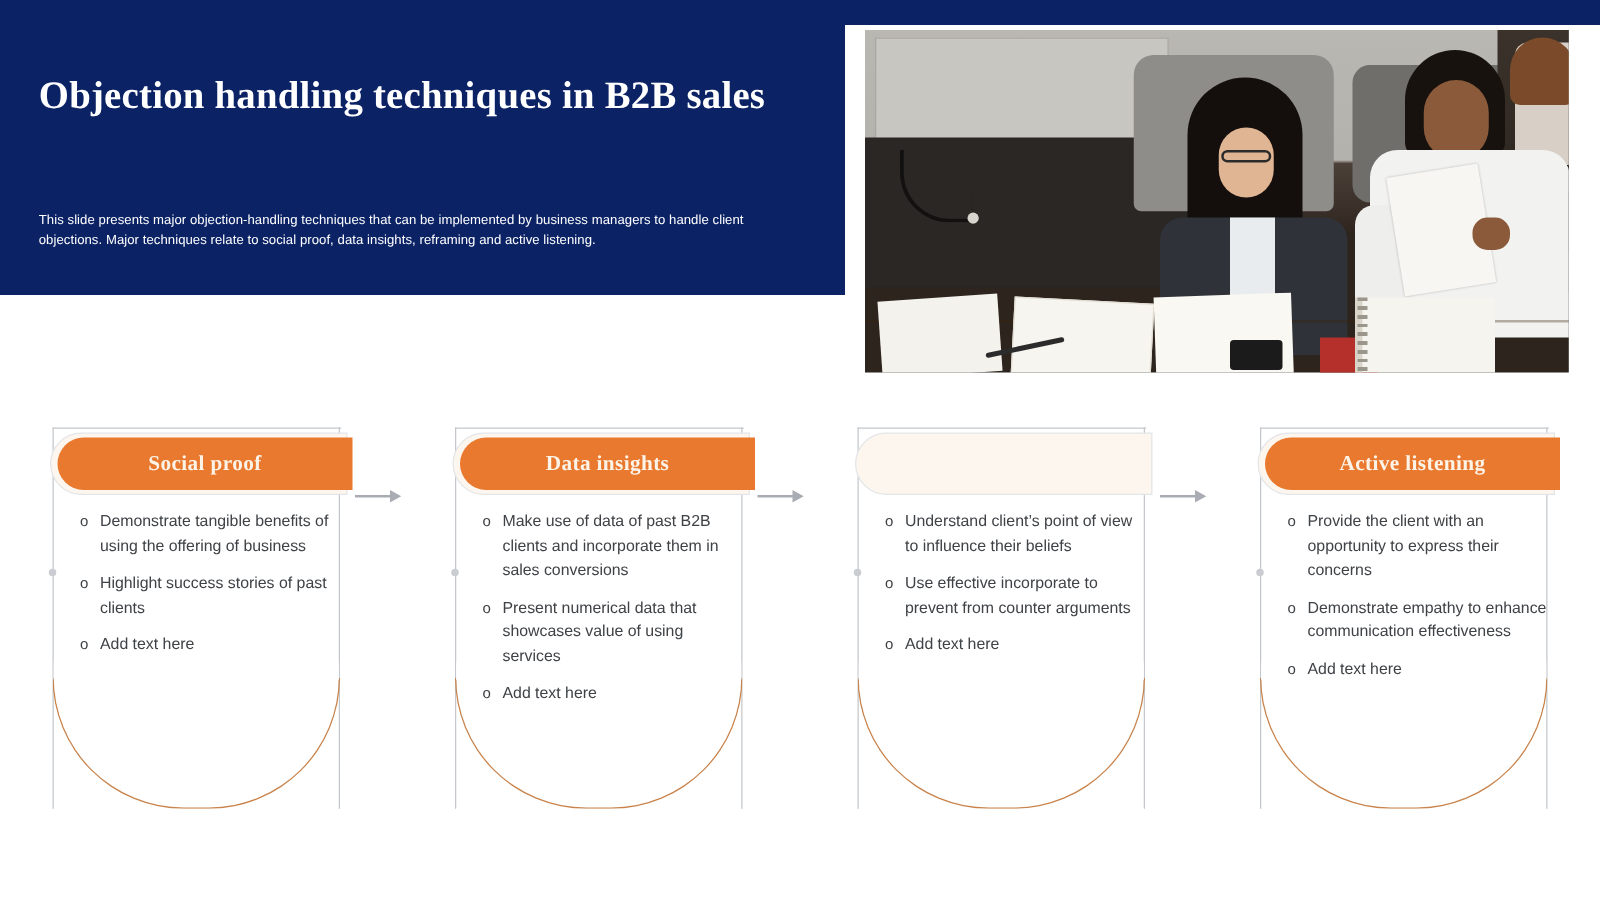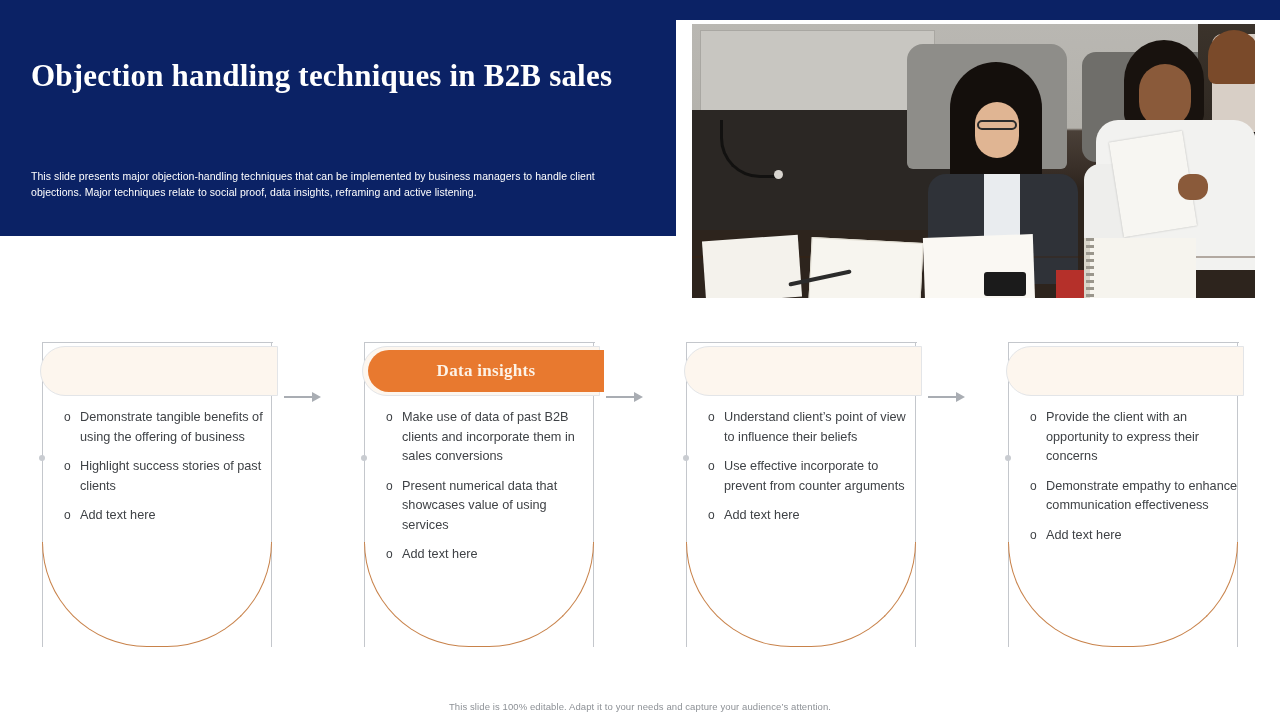--- a/index.html
+++ b/index.html
@@ -233,20 +233,23 @@
 
   <div class="cards">
 
     <div class="card" style="left:32px">
       <div class="shield-top-line"></div>
       <div class="shield"></div>
       <div class="shield-bottom"></div>
       <div class="shield-mask"></div>
       <div class="dot-left"></div>
       <div class="pill-ring"></div>
+      <div class="pill">
+        <span class="pill-label">Social proof</span>
+      </div>
       <div class="arrow" style="left:252px">
         <div class="line"></div>
           <div class="head"></div>
       </div>
       <div class="bullets">
         <div class="bullet">
           <span class="bullet-mark">o</span>
           <span class="bullet-text">Demonstrate tangible benefits of using the offering of business</span>
         </div>
         <div class="bullet">
@@ -317,33 +320,35 @@
       </div>
     </div>
 
     <div class="card" style="left:998px">
       <div class="shield-top-line"></div>
       <div class="shield"></div>
       <div class="shield-bottom"></div>
       <div class="shield-mask"></div>
       <div class="dot-left"></div>
       <div class="pill-ring"></div>
+      <div class="pill">
+        <span class="pill-label">Active listening</span>
+      </div>
       <div class="bullets">
         <div class="bullet">
           <span class="bullet-mark">o</span>
           <span class="bullet-text">Provide the client with an opportunity to express their concerns</span>
         </div>
         <div class="bullet">
           <span class="bullet-mark">o</span>
           <span class="bullet-text">Demonstrate empathy to enhance communication effectiveness</span>
         </div>
         <div class="bullet">
           <span class="bullet-mark">o</span>
           <span class="bullet-text">Add text here</span>
         </div>
       </div>
     </div>
 
   </div>
 
-  <div class="footer">This slide is 100% editable. Adapt it to your needs and capture your audience’s attention.</div>
 
 </div>
 
 </body></html>

